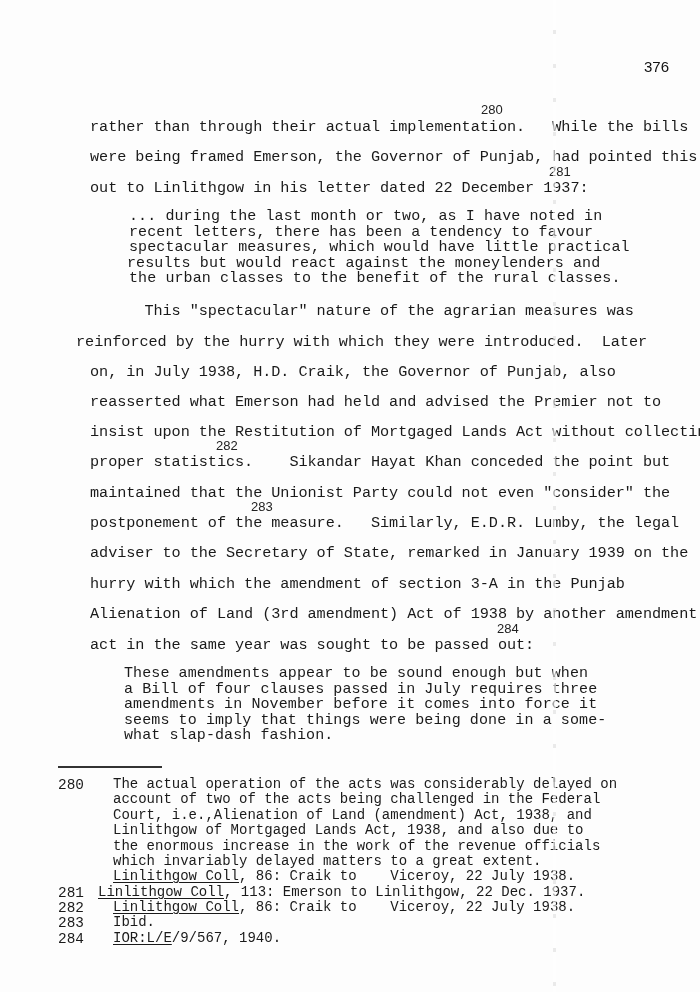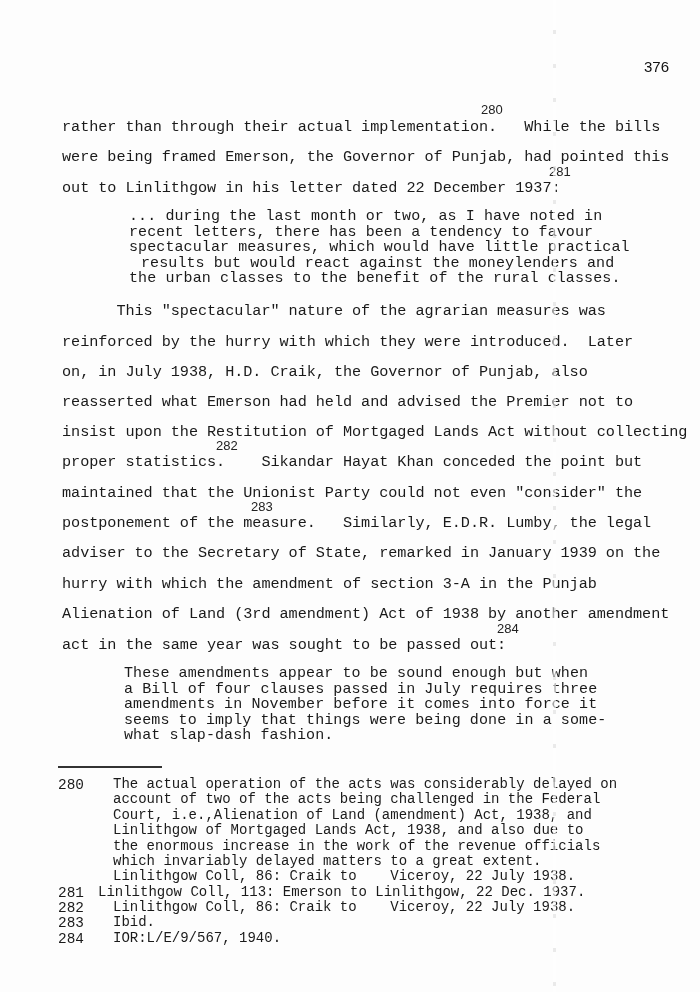--- a/index.html
+++ b/index.html
@@ -2,51 +2,51 @@
 <html><head>
 <meta charset="utf-8">
 <style>
   html, body { margin: 0; padding: 0; }
   body {
     width: 700px; height: 992px; background: #fdfdfd; position: relative; overflow: hidden;
     font-family: "Liberation Mono", "DejaVu Sans Mono", monospace; color: #1a1a1a;
   }
   .page { position: absolute; left: 0; top: 0; width: 556px; height: 992px; }
   .pagenum { position: absolute; left: 644px; top: 58px; font-family: "Liberation Sans", sans-serif; font-size: 15px; color: #111; }
-  .line { position: absolute; white-space: pre; font-size: 15.2px; letter-spacing: -0.05px; }
+  .line { position: absolute; white-space: pre; font-size: 15.2px; letter-spacing: -0.05px; margin-left: 28px; }
   .sup { position: absolute; font-family: "Liberation Sans", sans-serif; font-size: 13px; color: #222; }
   .quote { position: absolute; white-space: pre; font-size: 15px; line-height: 15.6px; letter-spacing: 0.1px; text-align: right; }
   .rule { position: absolute; left: 58px; top: 766px; width: 104px; height: 1.5px; background: #333; }
   .fn { position: absolute; font-size: 14px; line-height: 15.4px; white-space: pre; }
   .fnnum { position: absolute; left: 58px; font-size: 14.4px; }
-  .u { text-underline-offset: 2px; }
+  .u { text-decoration: underline; text-underline-offset: 2px; }
   .edge { position: absolute; right: 0; top: 0; width: 3px; height: 992px; background: repeating-linear-gradient(#fff 0 30px, #ddd 30px 34px); opacity: .6; }
 </style>
 </head>
 <body>
 
 <div class="page">
   <div class="pagenum">376</div>
 
   <span class="sup" style="left:481px;top:102px">280</span>
   <div class="line" style="left:62px;top:118px">rather than through their actual implementation.   While the bills</div>
   <div class="line" style="left:62px;top:148px">were being framed Emerson, the Governor of Punjab, had pointed this</div>
   <span class="sup" style="left:549px;top:164px">281</span>
   <div class="line" style="left:62px;top:179px">out to Linlithgow in his letter dated 22 December 1937:</div>
 
   <div>
     <div class="quote" style="left:129px;top:209px">... during the last month or two, as I have noted in</div>
     <div class="quote" style="left:129px;top:225px">recent letters, there has been a tendency to favour</div>
     <div class="quote" style="left:129px;top:240px">spectacular measures, which would have little practical</div>
-    <div class="quote" style="left:141px;top:256px">results but would react against the moneylenders and</div>
+    <div class="quote" style="left:127px;top:256px">results but would react against the moneylenders and</div>
     <div class="quote" style="left:129px;top:271px">the urban classes to the benefit of the rural classes.</div>
   </div>
 
   <div class="line" style="left:62px;top:302px">      This "spectacular" nature of the agrarian measures was</div>
-  <div class="line" style="left:62px;top:333px">reinforced by the hurry with which they were introduced.  Later</div>
+  <div class="line" style="left:48px;top:333px">reinforced by the hurry with which they were introduced.  Later</div>
   <div class="line" style="left:62px;top:363px">on, in July 1938, H.D. Craik, the Governor of Punjab, also</div>
   <div class="line" style="left:62px;top:393px">reasserted what Emerson had held and advised the Premier not to</div>
   <div class="line" style="left:62px;top:423px">insist upon the Restitution of Mortgaged Lands Act without collecting</div>
   <span class="sup" style="left:216px;top:438px">282</span>
   <div class="line" style="left:62px;top:453px">proper statistics.    Sikandar Hayat Khan conceded the point but</div>
   <div class="line" style="left:62px;top:484px">maintained that the Unionist Party could not even "consider" the</div>
   <span class="sup" style="left:251px;top:499px">283</span>
   <div class="line" style="left:62px;top:514px">postponement of the measure.   Similarly, E.D.R. Lumby, the legal</div>
   <div class="line" style="left:62px;top:544px">adviser to the Secretary of State, remarked in January 1939 on the</div>
   <div class="line" style="left:62px;top:575px">hurry with which the amendment of section 3-A in the Punjab</div>

